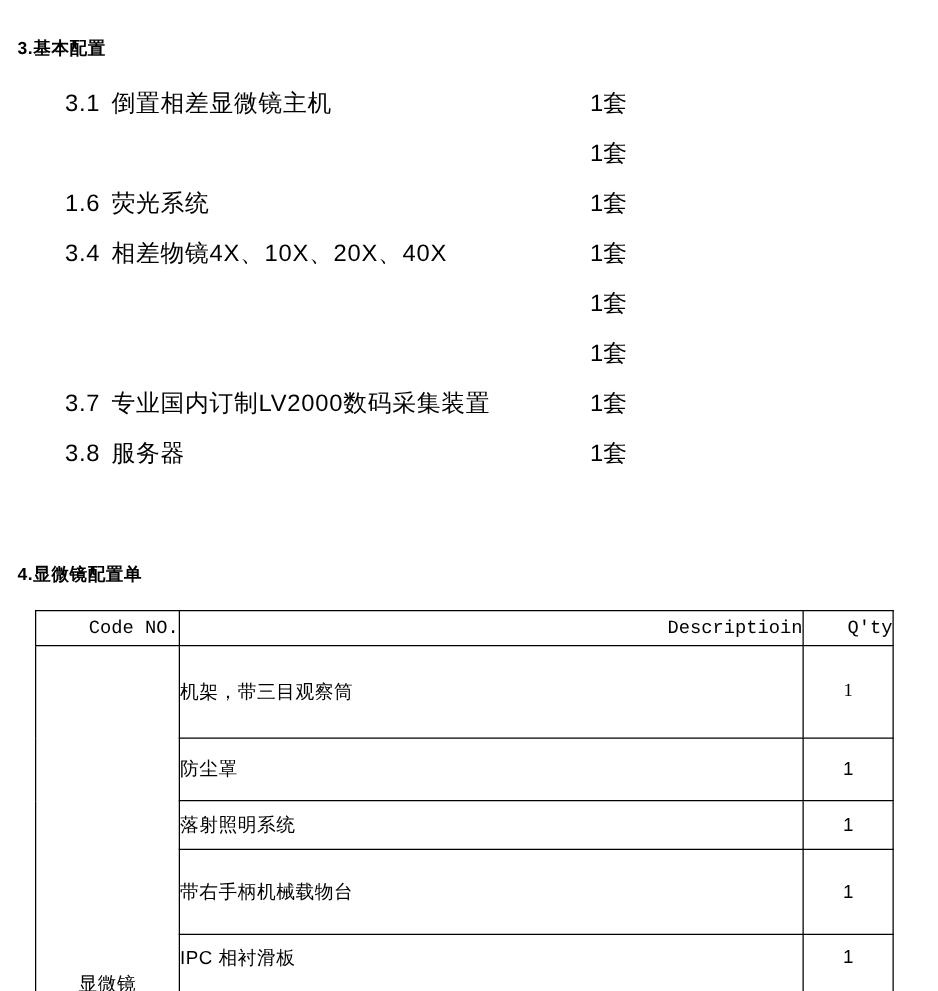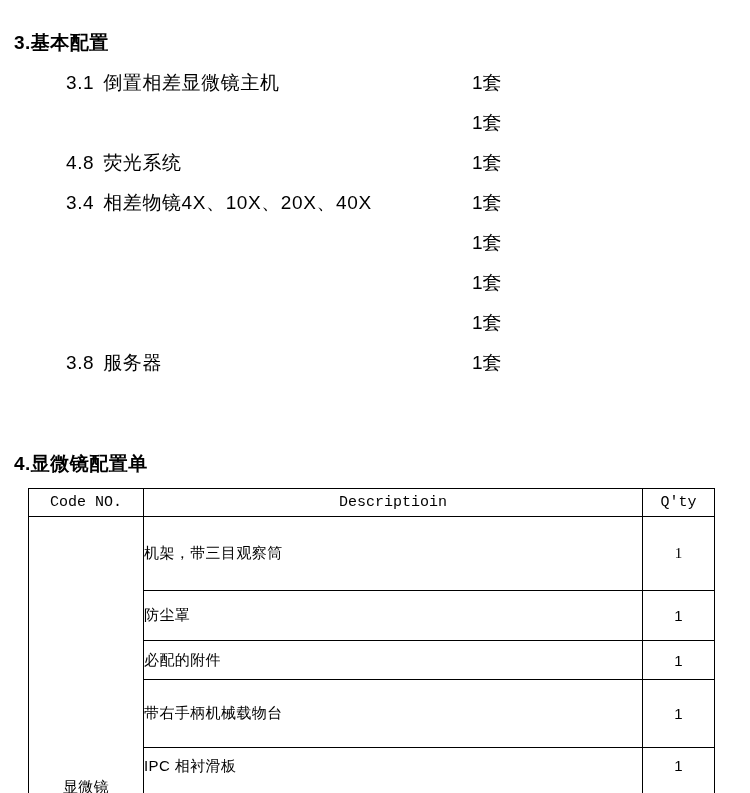--- a/index.html
+++ b/index.html
@@ -14,41 +14,41 @@
     color: #000000;
     font-family: "Liberation Sans", "DejaVu Sans", sans-serif;
     position: relative;
   }
   .doc { position: absolute; inset: 0; }
 
   
   .h {
     position: absolute;
     margin: 0;
-    font-size: 19px;
+    font-size: 14px;
     font-weight: bold;
     letter-spacing: 0.5px;
     white-space: nowrap;
   }
   .s3h { left: 14px; top: 30px; }
   .s4h { left: 14px; top: 451px; }
 
   
   .s3-list {
     position: absolute;
     left: 0; top: 63px;
     width: 750px;
   }
   .s3-row {
     position: relative;
     height: 40px;
   }
   .s3-text {
     position: absolute;
-    left: 66px; top: 50%;
+    left: 52px; top: 50%;
     transform: translateY(-50%);
     font-size: 19px;
     letter-spacing: 0.6px;
     white-space: nowrap;
   }
   .s3-num { margin-right: 9px; }
   .s3-qty {
     position: absolute;
     left: 472px; top: 50%;
     transform: translateY(-50%);
@@ -69,21 +69,21 @@
     padding: 0;
   }
   .col-code { width: 115px; }
   .col-desc { width: 499px; }
   .col-qty  { width: 72px; }
 
   tr.hrow td {
     height: 27px;
     font-family: "Liberation Mono", "DejaVu Sans Mono", monospace;
     font-size: 15px;
-    text-align: center;
+    text-align: right;
     vertical-align: middle;
   }
   td.desc {
     font-size: 15px;
     padding-left: 12px;
     vertical-align: middle;
     letter-spacing: 0.4px;
   }
   td.qtyc {
     font-size: 15px;
@@ -121,34 +121,35 @@
 
   <div class="s3-list">
     <div class="s3-row">
       <span class="s3-text"><span class="s3-num">3.1</span><span>倒置相差显微镜主机</span></span>
       <span class="s3-qty">1套</span>
     </div>
     <div class="s3-row">
       <span class="s3-qty">1套</span>
     </div>
     <div class="s3-row">
-      <span class="s3-text"><span class="s3-num">4.8</span><span>荧光系统</span></span>
+      <span class="s3-text"><span class="s3-num">1.6</span><span>荧光系统</span></span>
       <span class="s3-qty">1套</span>
     </div>
     <div class="s3-row">
       <span class="s3-text"><span class="s3-num">3.4</span><span>相差物镜4X、10X、20X、40X</span></span>
       <span class="s3-qty">1套</span>
     </div>
     <div class="s3-row">
       <span class="s3-qty">1套</span>
     </div>
     <div class="s3-row">
       <span class="s3-qty">1套</span>
     </div>
     <div class="s3-row">
+      <span class="s3-text"><span class="s3-num">3.7</span><span>专业国内订制LV2000数码采集装置</span></span>
       <span class="s3-qty">1套</span>
     </div>
     <div class="s3-row">
       <span class="s3-text"><span class="s3-num">3.8</span><span>服务器</span></span>
       <span class="s3-qty">1套</span>
     </div>
   </div>
 
   <h2 class="h s4h">4.显微镜配置单</h2>
 
@@ -169,21 +170,21 @@
           <span class="codelabel">显微镜</span>
         </td>
         <td class="desc">机架，带三目观察筒</td>
         <td class="qtyc">1</td>
       </tr>
       <tr class="r2">
         <td class="desc">防尘罩</td>
         <td class="qtyc">1</td>
       </tr>
       <tr class="r3">
-        <td class="desc">必配的附件</td>
+        <td class="desc">落射照明系统</td>
         <td class="qtyc">1</td>
       </tr>
       <tr class="r4">
         <td class="desc">带右手柄机械载物台</td>
         <td class="qtyc">1</td>
       </tr>
       <tr class="r5">
         <td class="desc">IPC 相衬滑板</td>
         <td class="qtyc">1</td>
       </tr>

